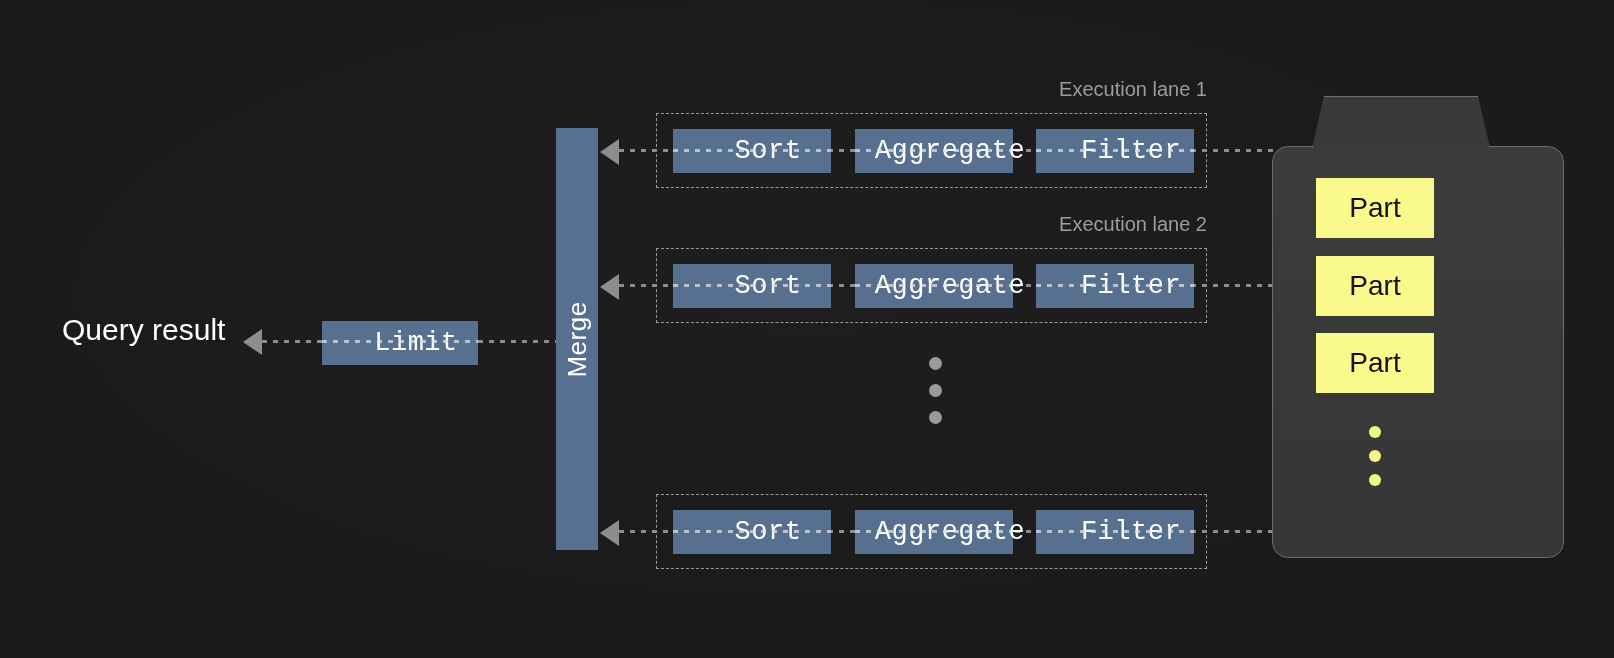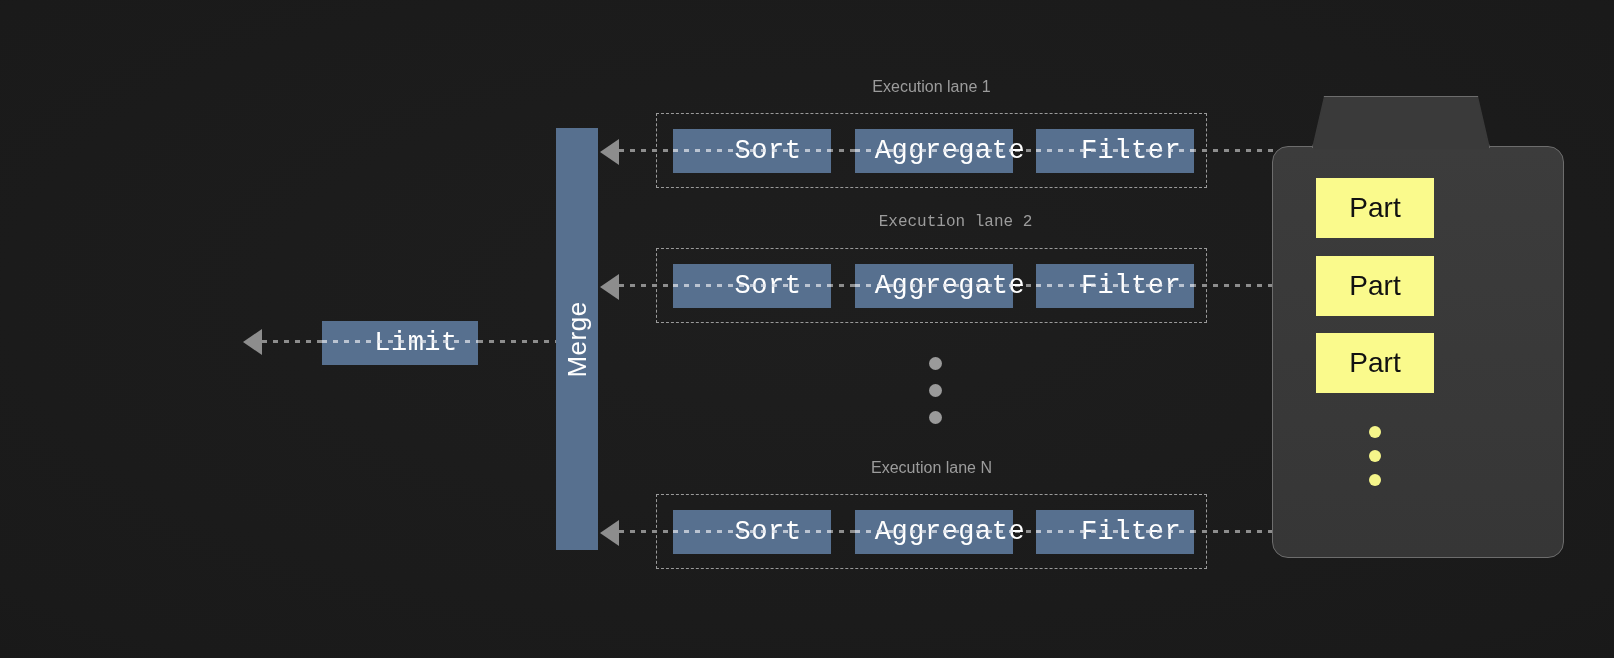--- a/index.html
+++ b/index.html
@@ -60,22 +60,22 @@
   .lane-box {
     position: absolute;
     border: 1.5px dashed #9a9a9a;
     box-sizing: border-box;
     z-index: 1;
   }
 
   .lane-label {
     position: absolute;
     color: #9c9c9c;
-    font-size: 16px;
-    text-align: center;
+    font-size: 20px;
+    text-align: right;
     white-space: nowrap;
     z-index: 3;
   }
 
   
   #merge-bar {
     position: absolute;
     background: #57708f;
     z-index: 5;
     display: flex;
@@ -168,20 +168,21 @@
     align-items: center;
     justify-content: center;
     z-index: 4;
   }
 </style>
 </head>
 <body>
 
 <div id="stage">
 
+  <div id="query-result" style="left:62px; top:313px;">Query result</div>
 
   <div class="arrowhead" style="left:243px; top:329px;"></div>
   <div class="dotline" style="left:262px; top:340px; width:64px;"></div>
 
   <div class="op-box" style="left:322px; top:321px; width:156px; height:44px;">Limit</div>
   <div class="dotline over" style="left:322px; top:340px; width:156px;"></div>
 
   <div class="dotline" style="left:478px; top:340px; width:80px;"></div>
 
   <div id="merge-bar" style="left:556px; top:128px; width:42px; height:422px;">
@@ -196,42 +197,41 @@
 
   <div class="op-box" style="left:673px; top:129px; width:158px; height:44px;">Sort</div>
   <div class="dotline over" style="left:673px; top:149px; width:158px;"></div>
 
   <div class="op-box" style="left:855px; top:129px; width:158px; height:44px;">Aggregate</div>
   <div class="dotline over" style="left:855px; top:149px; width:158px;"></div>
 
   <div class="op-box" style="left:1036px; top:129px; width:158px; height:44px;">Filter</div>
   <div class="dotline over" style="left:1036px; top:149px; width:158px;"></div>
 
-  <div class="lane-label" style="left:680px; top:213px; width:551px;font-family:Liberation Mono, monospace;">Execution lane 2</div>
+  <div class="lane-label" style="left:656px; top:213px; width:551px;">Execution lane 2</div>
   <div class="lane-box" style="left:656px; top:248px; width:551px; height:75px;"></div>
 
   <div class="arrowhead" style="left:600px; top:274px;"></div>
   <div class="dotline" style="left:619px; top:284px; width:655px;"></div>
 
   <div class="op-box" style="left:673px; top:264px; width:158px; height:44px;">Sort</div>
   <div class="dotline over" style="left:673px; top:284px; width:158px;"></div>
 
   <div class="op-box" style="left:855px; top:264px; width:158px; height:44px;">Aggregate</div>
   <div class="dotline over" style="left:855px; top:284px; width:158px;"></div>
 
   <div class="op-box" style="left:1036px; top:264px; width:158px; height:44px;">Filter</div>
   <div class="dotline over" style="left:1036px; top:284px; width:158px;"></div>
 
   <div class="vdots grey" style="left:929px; top:357px;">
     <span></span>
     <span></span>
     <span></span>
   </div>
 
-  <div class="lane-label" style="left:656px; top:459px; width:551px;">Execution lane N</div>
   <div class="lane-box" style="left:656px; top:494px; width:551px; height:75px;"></div>
 
   <div class="arrowhead" style="left:600px; top:520px;"></div>
   <div class="dotline" style="left:619px; top:530px; width:655px;"></div>
 
   <div class="op-box" style="left:673px; top:510px; width:158px; height:44px;">Sort</div>
   <div class="dotline over" style="left:673px; top:530px; width:158px;"></div>
 
   <div class="op-box" style="left:855px; top:510px; width:158px; height:44px;">Aggregate</div>
   <div class="dotline over" style="left:855px; top:530px; width:158px;"></div>

